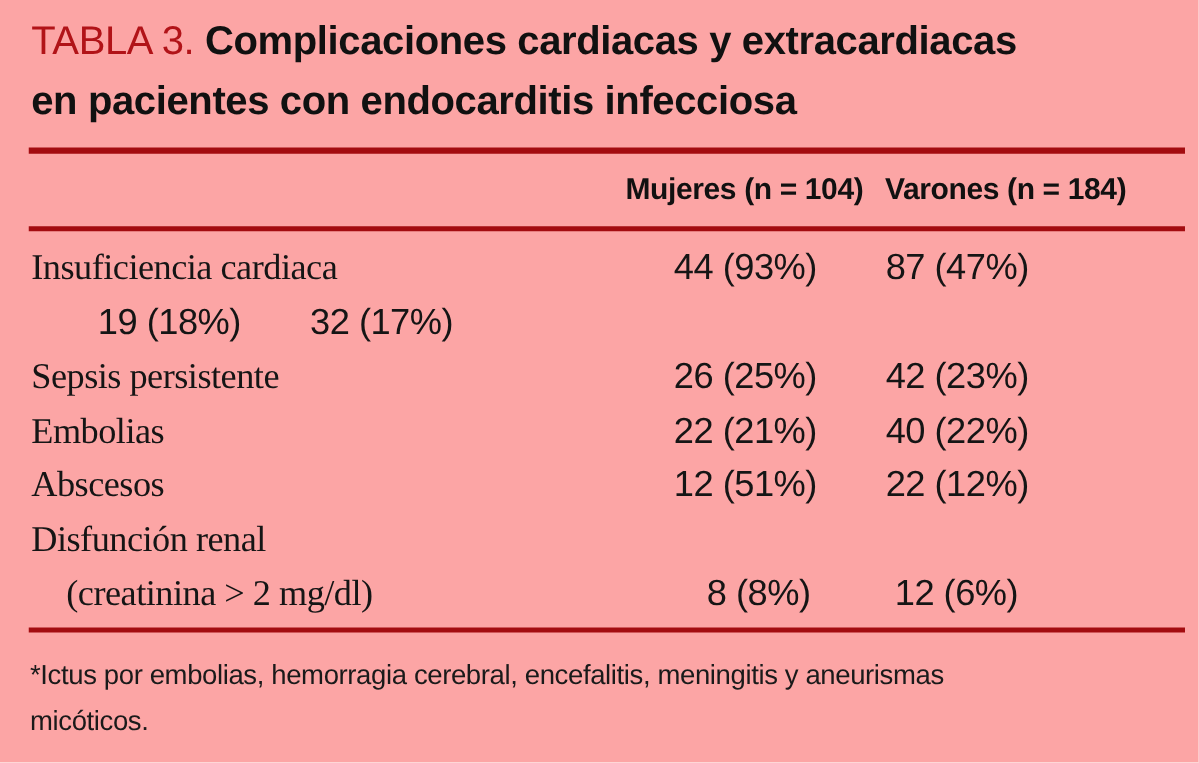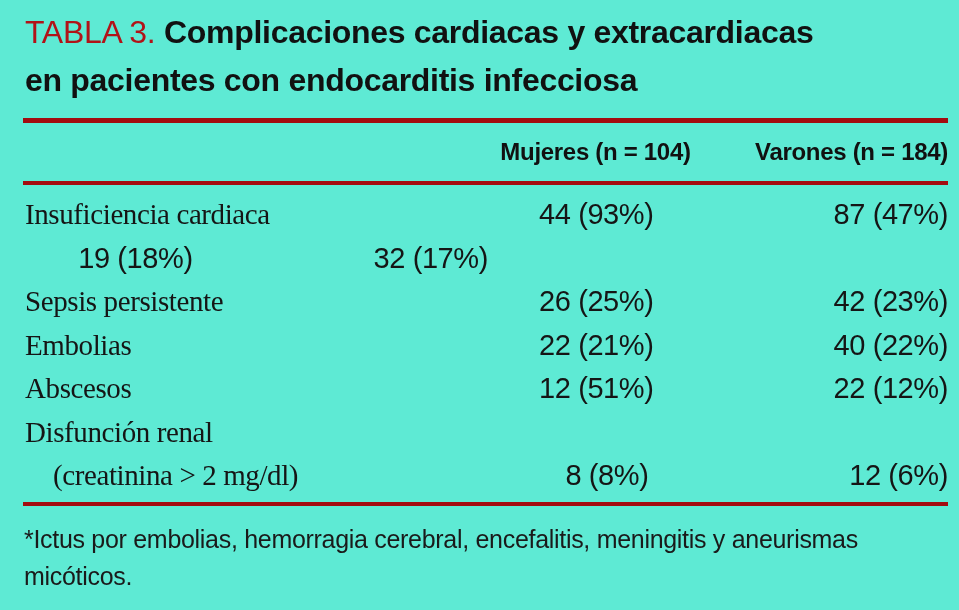--- a/index.html
+++ b/index.html
@@ -4,21 +4,21 @@
 <style>
   html, body {
     margin: 0;
     padding: 0;
     background: #ffffff;
   }
   .page {
     position: relative;
     width: 959px;
     height: 610px;
-    background: #5eead4;
+    background: #fca5a5;
     font-family: "Liberation Sans", sans-serif;
     color: #151515;
     overflow: hidden;
   }
   
   .table-title {
     position: absolute;
     left: 25px;
     top: 8px;
     width: 925px;
@@ -45,21 +45,21 @@
   .rule-top    { top: 118px; height: 5px; }
   .rule-head   { top: 181px; height: 4px; }
   .rule-bottom { top: 502px; height: 4px; }
   
   .grid-row {
     display: flex;
     align-items: center;
   }
   .cell-label   { width: 460px; text-align: left; font-family: Liberation Serif, serif; }
   .cell-mujeres { width: 225px; text-align: center; }
-  .cell-varones { width: 240px; text-align: right; }
+  .cell-varones { width: 240px; text-align: left; }
   
   .table-header {
     position: absolute;
     left: 23px;
     top: 126px;
     width: 925px;
     height: 52px;
     font-size: 24px;
     font-weight: bold;
     color: #111111;
@@ -78,21 +78,21 @@
     letter-spacing: -0.4px;
   }
   .table-body .cell-label { padding-left: 2px; }
   .table-body .cell-label.indent { padding-left: 30px; }
   
   .footnote {
     position: absolute;
     left: 24px;
     top: 521px;
     width: 930px;
-    font-size: 25px;
+    font-size: 22px;
     line-height: 37px;
     letter-spacing: -0.3px;
     color: #1a1a1a;
   }
   .footnote .fn-line { white-space: nowrap; }
 </style>
 </head>
 <body>
 
 <div class="page">

